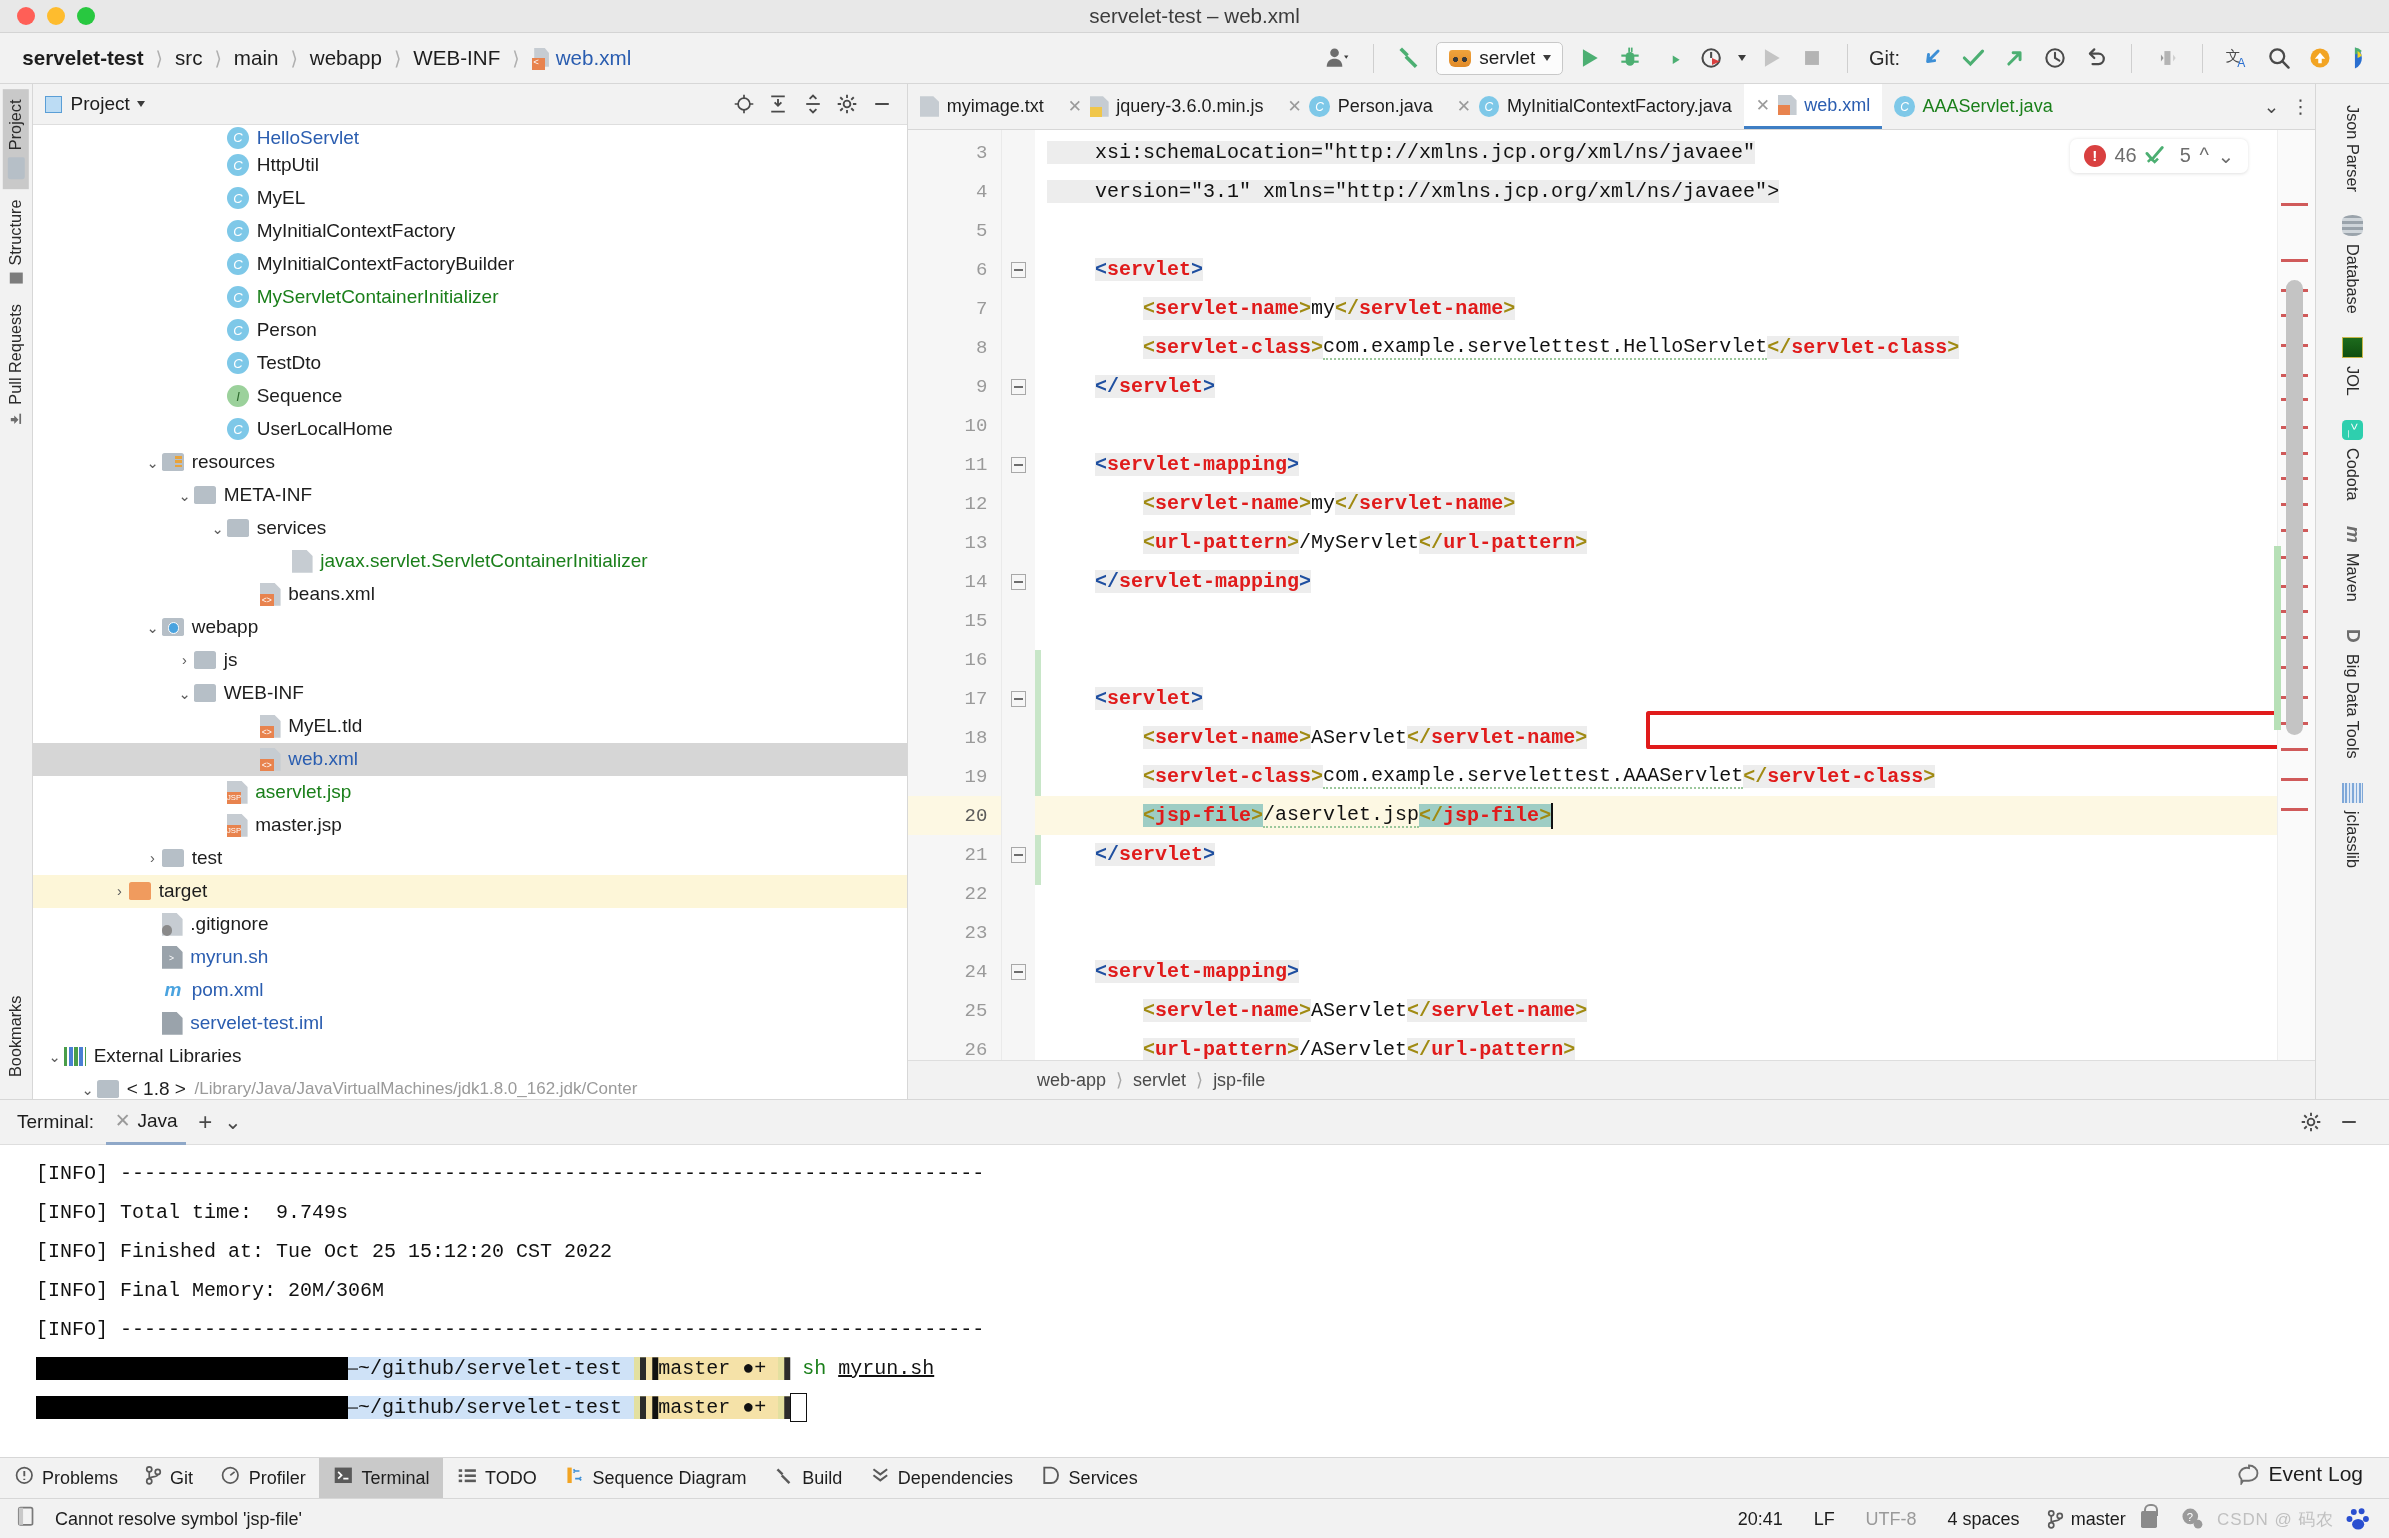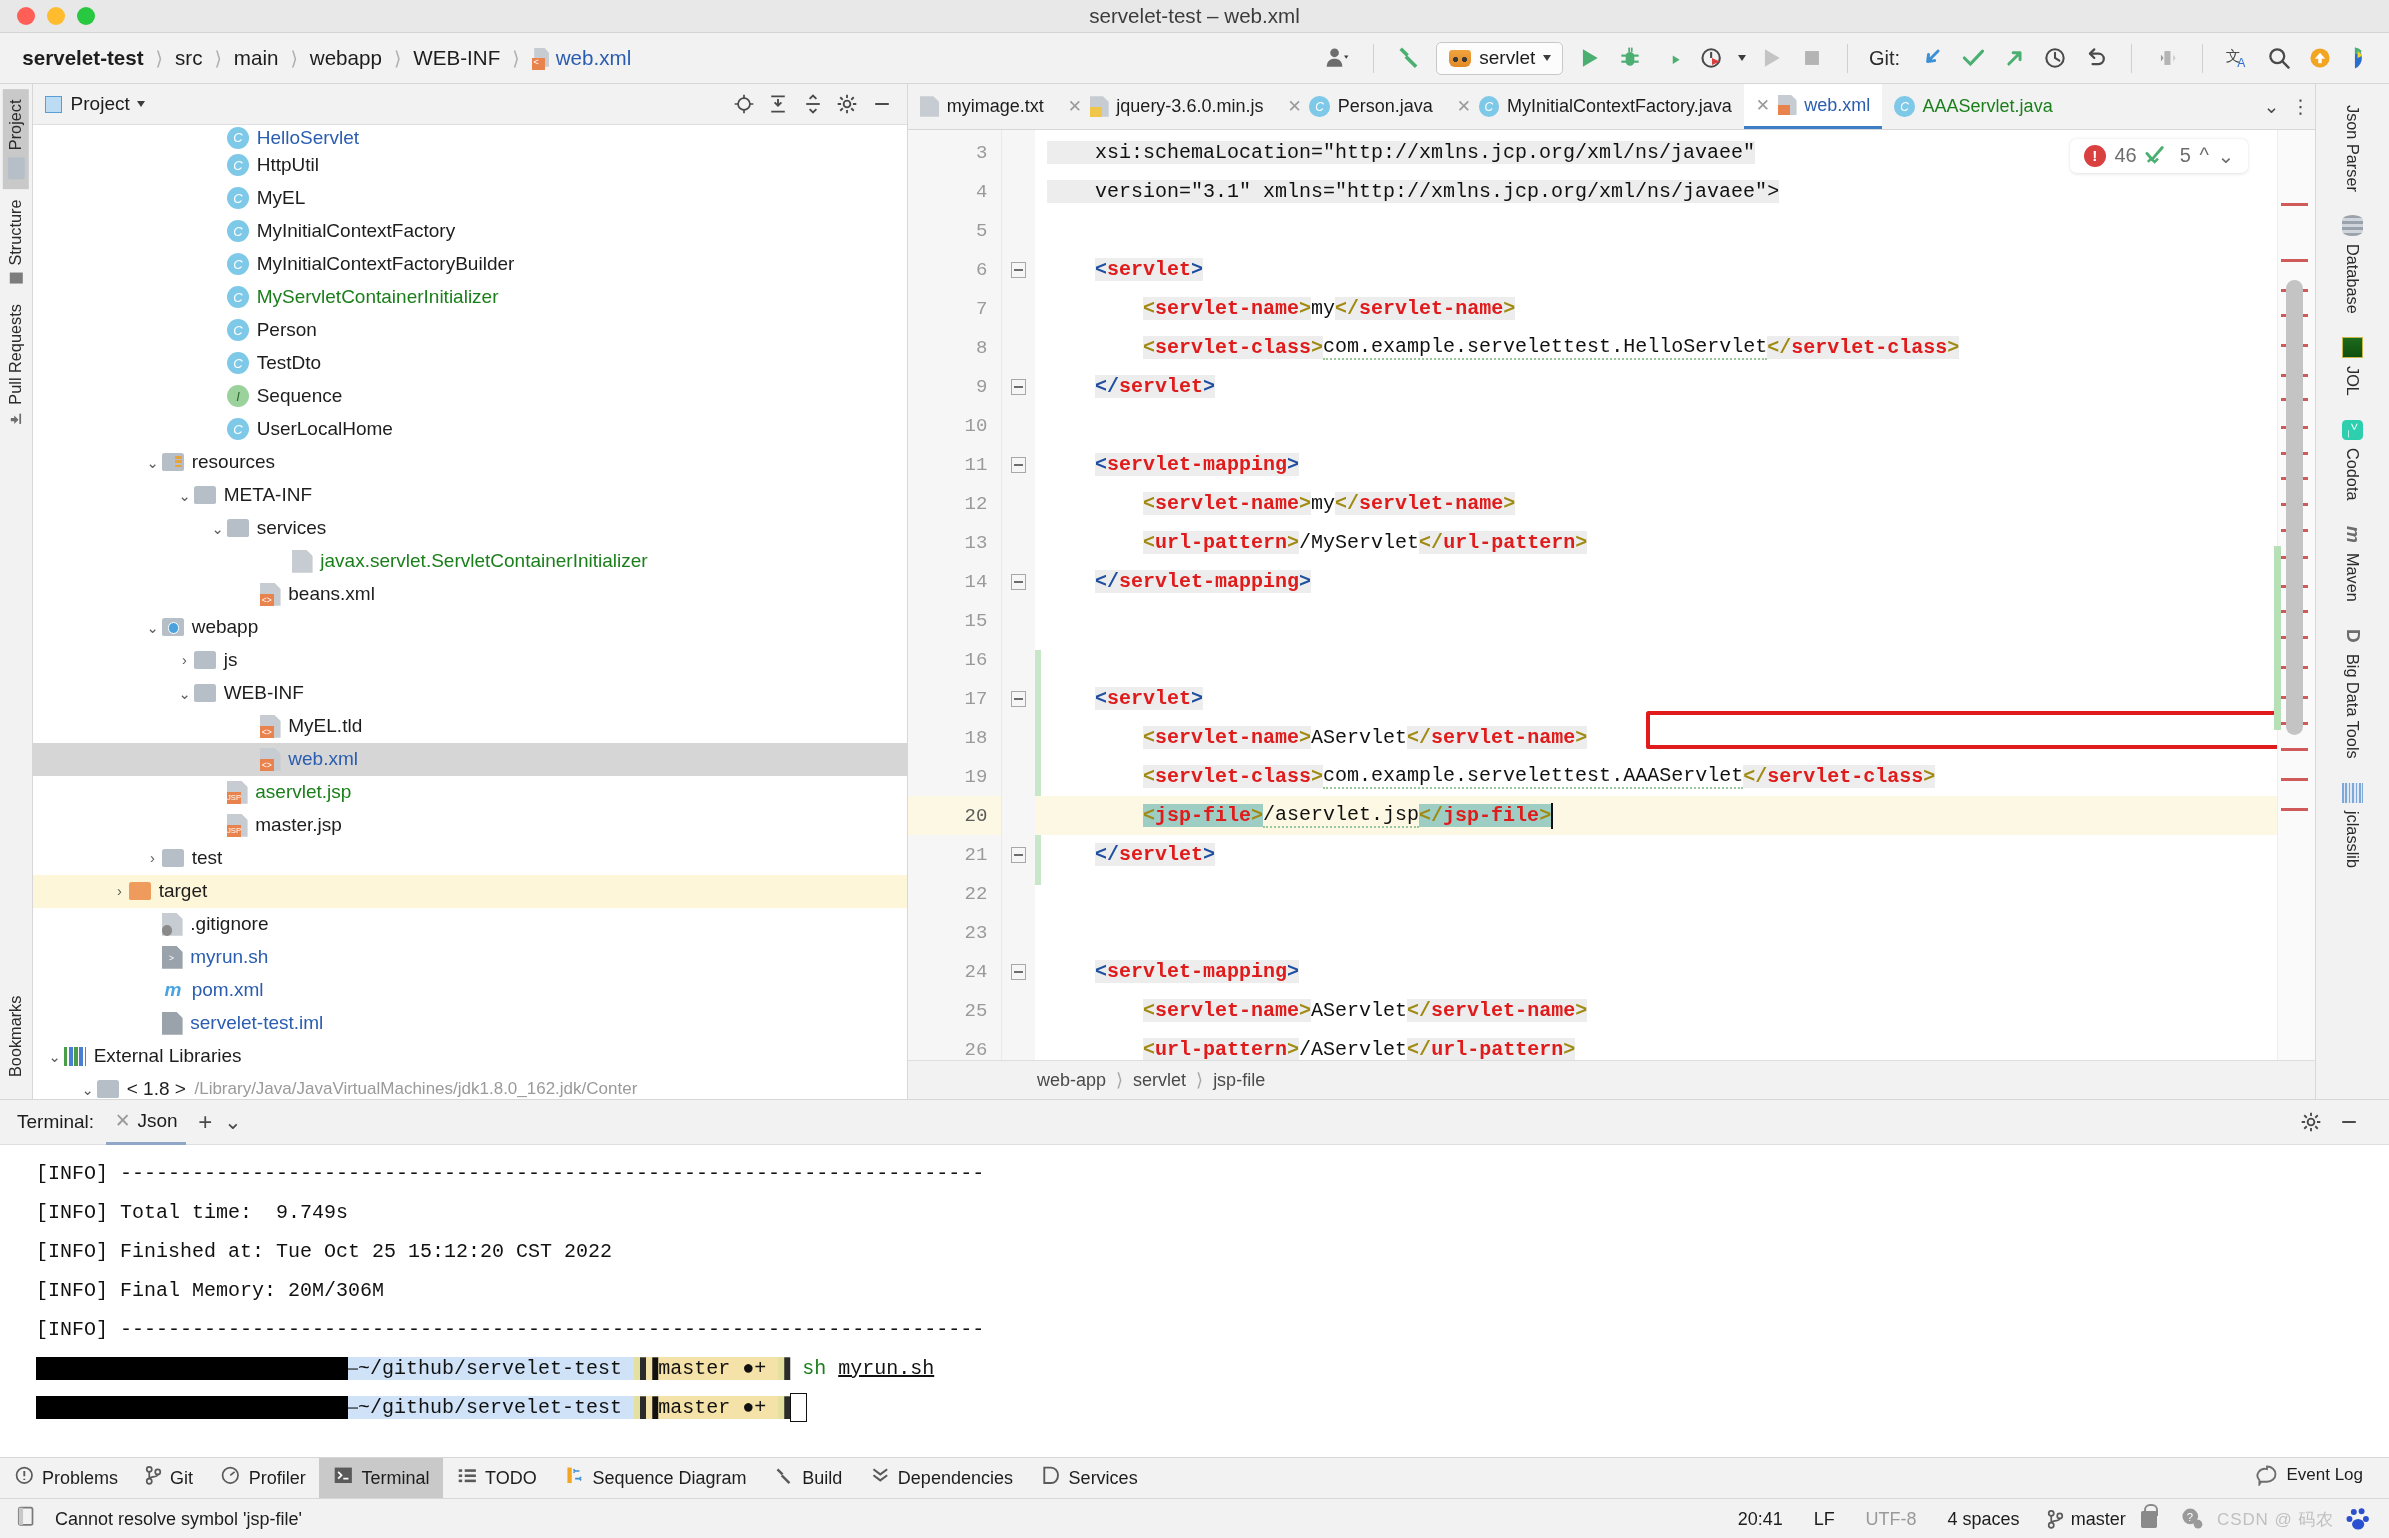--- a/index.html
+++ b/index.html
@@ -863,21 +863,21 @@
           <span>jclasslib</span>
         </div>
       </div>
   </div>
 
   <div class="term">
     <div class="term-head">
       <span class="term-label">Terminal:</span>
       <span class="term-tab">
         <span style="color:#9b9b9b">✕</span>
-        <span>Json</span>
+        <span>Java</span>
       </span>
       <span style="font-size:24px;color:#4a4a4a;cursor:pointer">+</span>
       <span style="font-size:20.6px;color:#4a4a4a;cursor:pointer">⌄</span>
       <span class="sp"></span>
       <span class="ph-btn">
         <svg width="22" height="22" viewBox="0 0 26 26">
             <circle cx="13" cy="13" r="4" fill="none" stroke="#4a4a4a" stroke-width="2.2"></circle>
             <path d="M13 2v4M13 20v4M2 13h4M20 13h4M5 5l3 3M18 18l3 3M21 5l-3 3M8 18l-3 3" stroke="#4a4a4a" stroke-width="2.2"></path>
           </svg>
       </span>
@@ -1003,21 +1003,21 @@
       <svg width="26" height="26" viewBox="0 0 30 30">
           <circle cx="9" cy="7" r="3.4" fill="#2a4fd0"></circle>
           <circle cx="18" cy="6" r="3.4" fill="#2a4fd0"></circle>
           <circle cx="4" cy="15" r="3.4" fill="#2a4fd0"></circle>
           <circle cx="23" cy="15" r="3.4" fill="#2a4fd0"></circle>
           <ellipse cx="14" cy="21" rx="7" ry="6" fill="#2a4fd0"></ellipse>
         </svg>
     </span>
   </div>
 
-  <div style="position:absolute;right:26px;bottom:53px;display:flex;align-items:center;gap:8.6px;font-size:17px;color:#1d1d1d;cursor:pointer">
+  <div style="position:absolute;right:26px;bottom:53px;display:flex;align-items:center;gap:8.6px;font-size:21px;color:#1d1d1d;cursor:pointer">
     <svg width="22" height="22" viewBox="0 0 26 26">
         <path d="M13 3a10 9 0 110 18H6l-2 3v-5a9 8 0 01 9-13z" fill="none" stroke="#6d6d6d" stroke-width="2.2"></path>
       </svg>
     <span>Event Log</span>
   </div>
 
 </div>
 
 
 </body></html>

